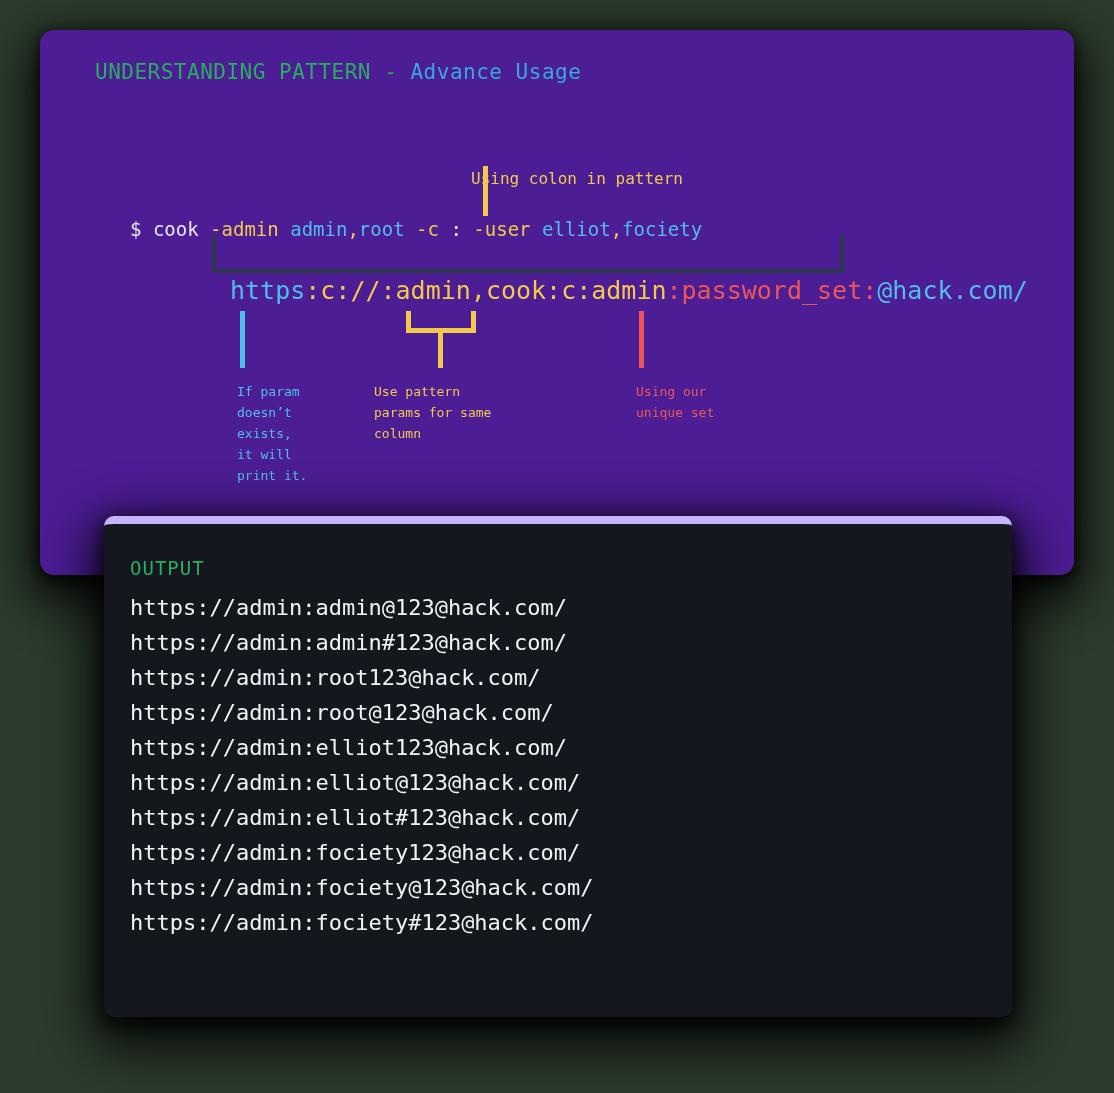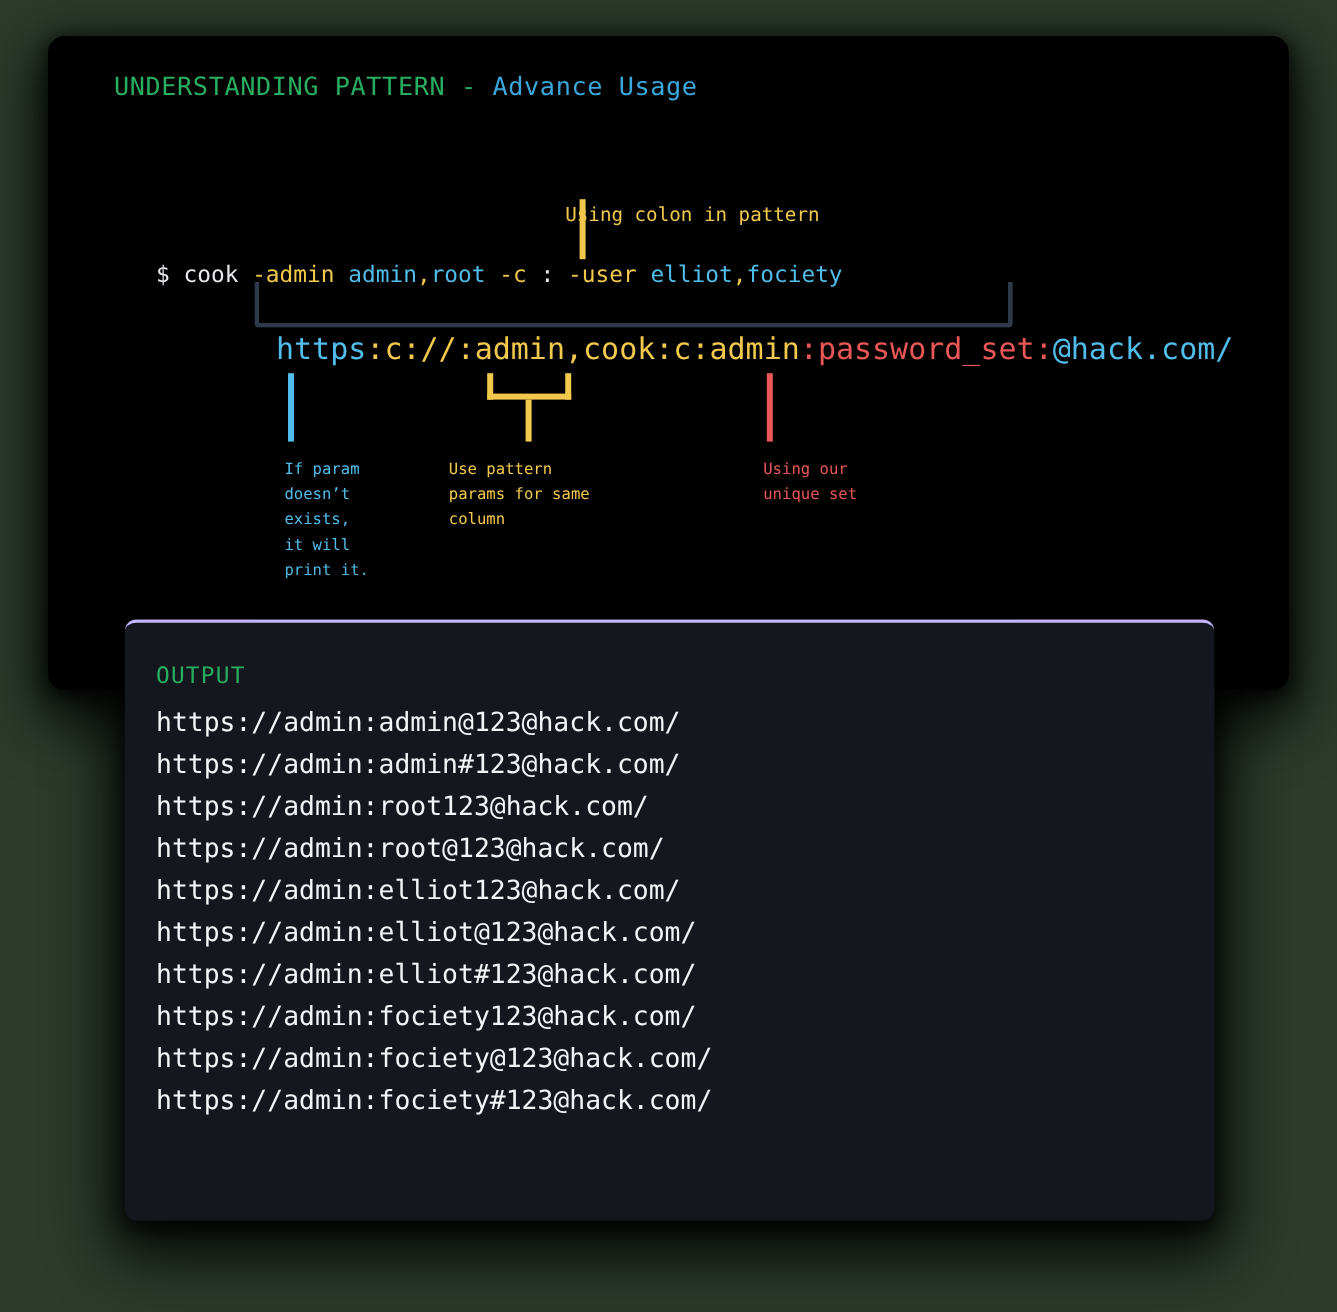--- a/index.html
+++ b/index.html
@@ -17,21 +17,21 @@
     position: relative;
   }
 
   
   #main-card {
     position: absolute;
     left: 40px;
     top: 30px;
     width: 1034px;
     height: 545px;
-    background: #000000;
+    background: #4c1d95;
     border-radius: 14px;
     box-shadow: 0 18px 48px 10px rgba(0,0,0,0.80),
                 0 4px 14px 2px rgba(0,0,0,0.65);
   }
 
   
   #title-row {
     position: absolute;
     left: 55px;
     top: 30px;
@@ -145,21 +145,21 @@
   #annot-red    { left: 596px; top: 351px; color: #eb5757; }
 
   
   #output-panel {
     position: absolute;
     left: 104px;
     top: 516px;
     width: 908px;
     height: 501px;
     background: #14181e;
-    border-top: 3px solid #c4b5fd;
+    border-top: 8px solid #c4b5fd;
     border-radius: 10px;
     box-shadow: 0 18px 52px 12px rgba(0,0,0,0.85),
                 0 6px 18px 2px rgba(0,0,0,0.7);
     overflow: hidden;
   }
   #output-label {
     position: absolute;
     left: 26px;
     top: 33px;
     font-size: 19px;

